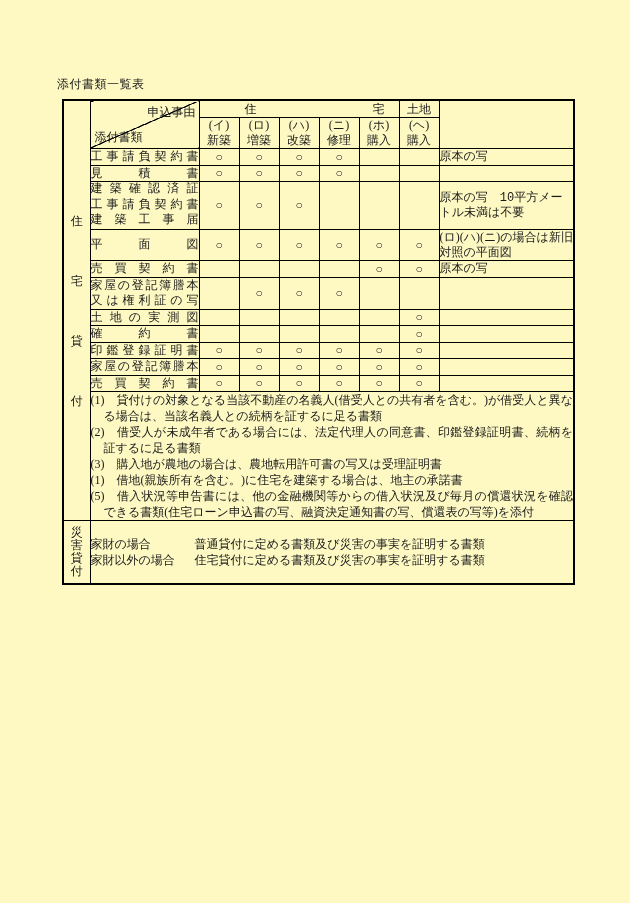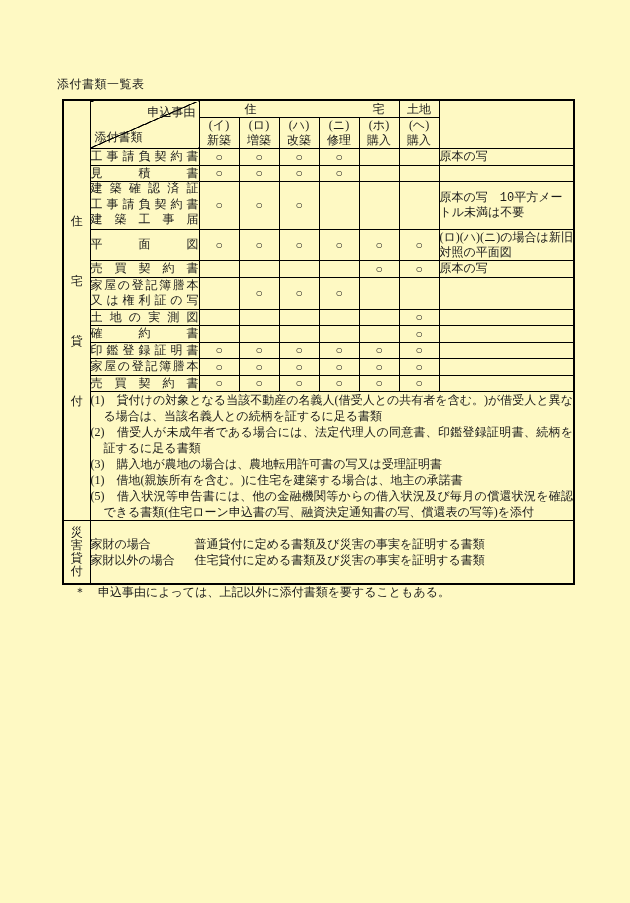--- a/index.html
+++ b/index.html
@@ -304,15 +304,14 @@
         </div>
         <div class="dz-row">
           <span class="dz-label">家財以外の場合</span>
           <span>住宅貸付に定める書類及び災害の事実を証明する書類</span>
         </div>
       </td>
     </tr>
   </tbody>
     </table>
 
-  <div class="footnote">＊　申込事由によっては、上記以外に添付書類を要することもある。</div>
 
 </div>
 
 </body></html>

